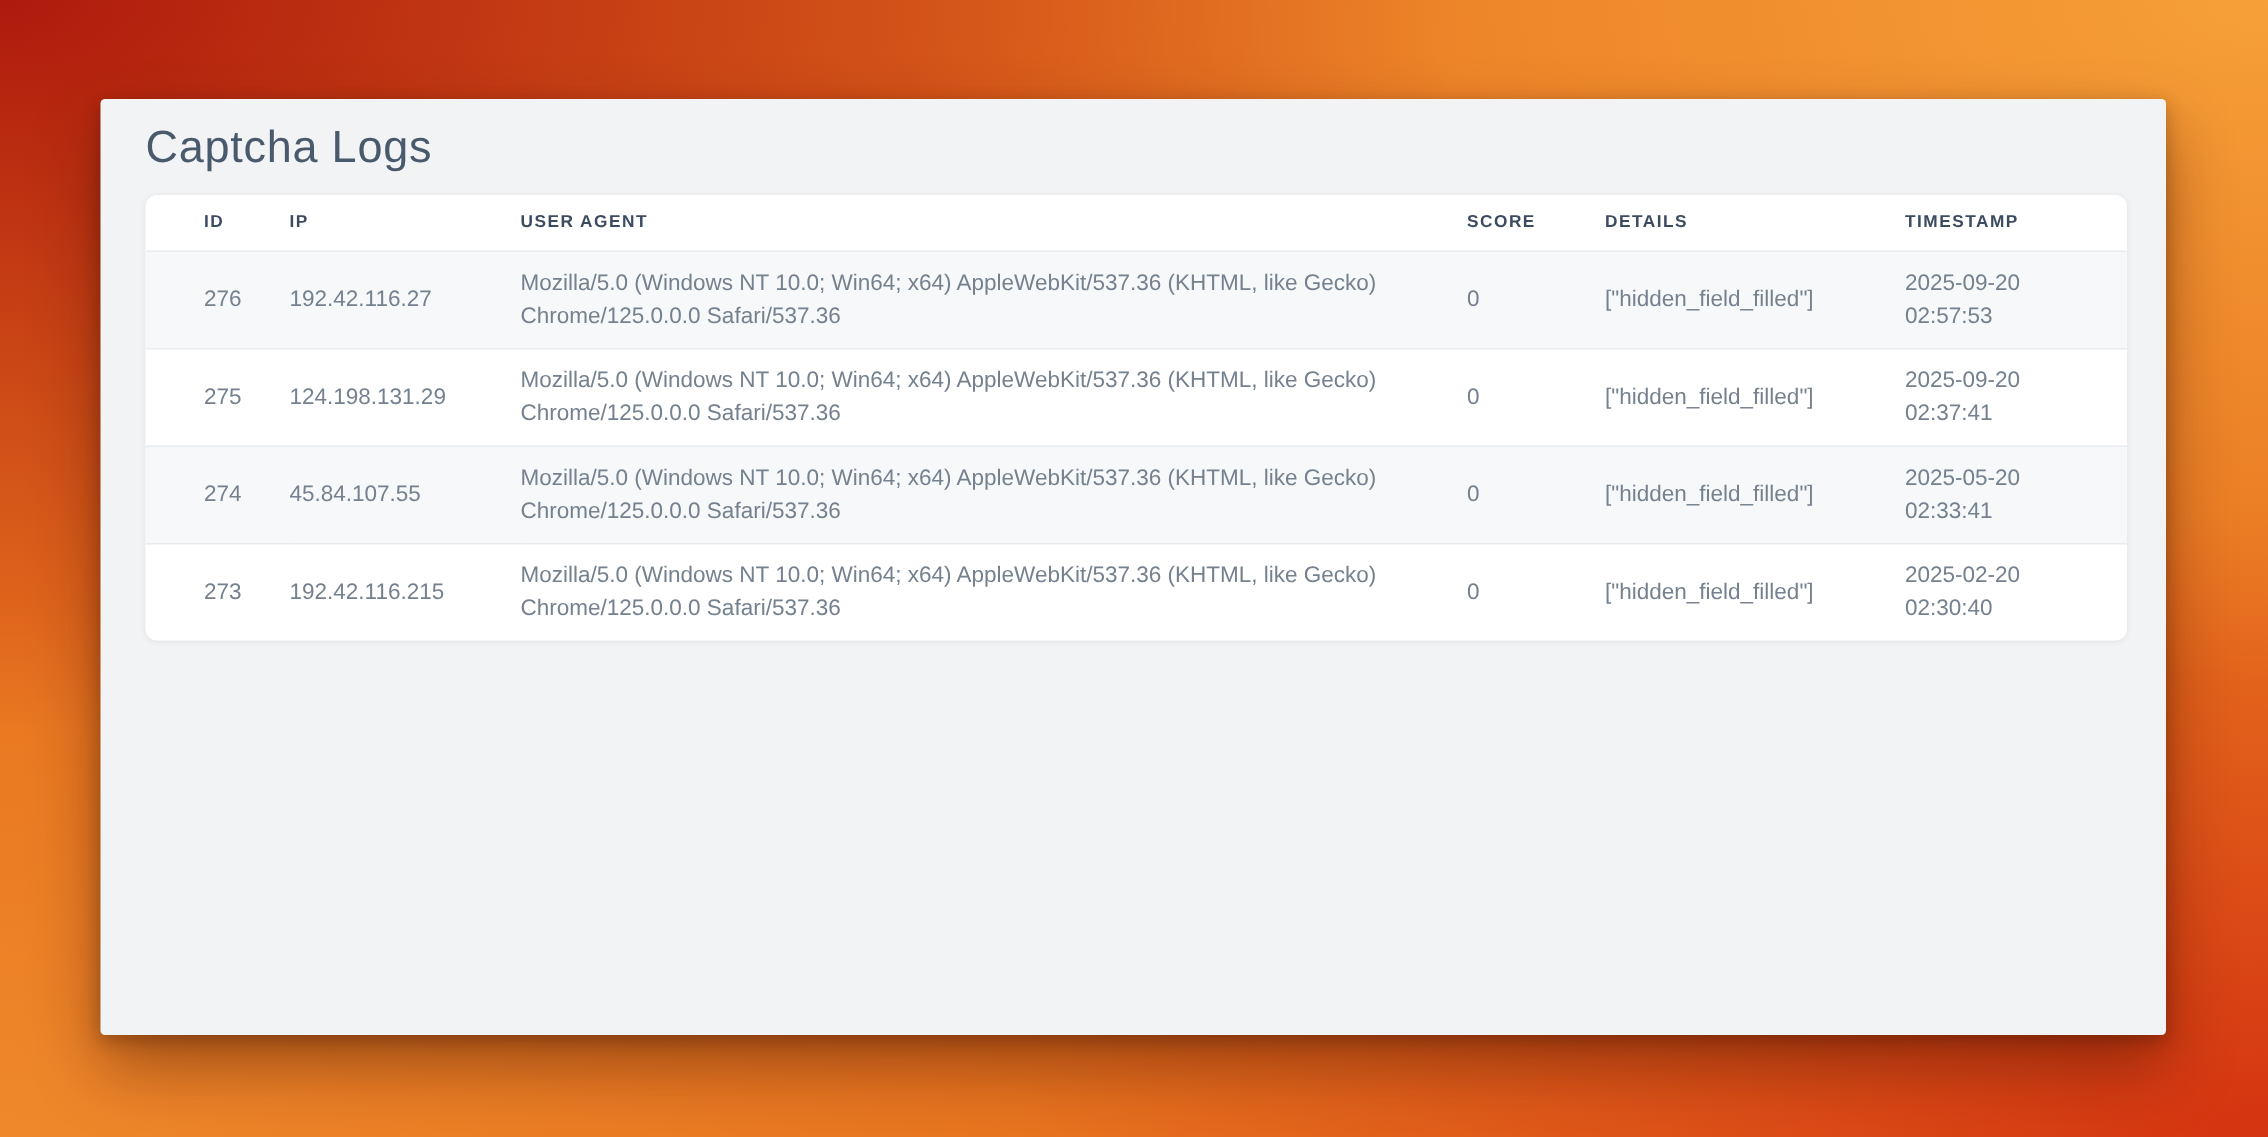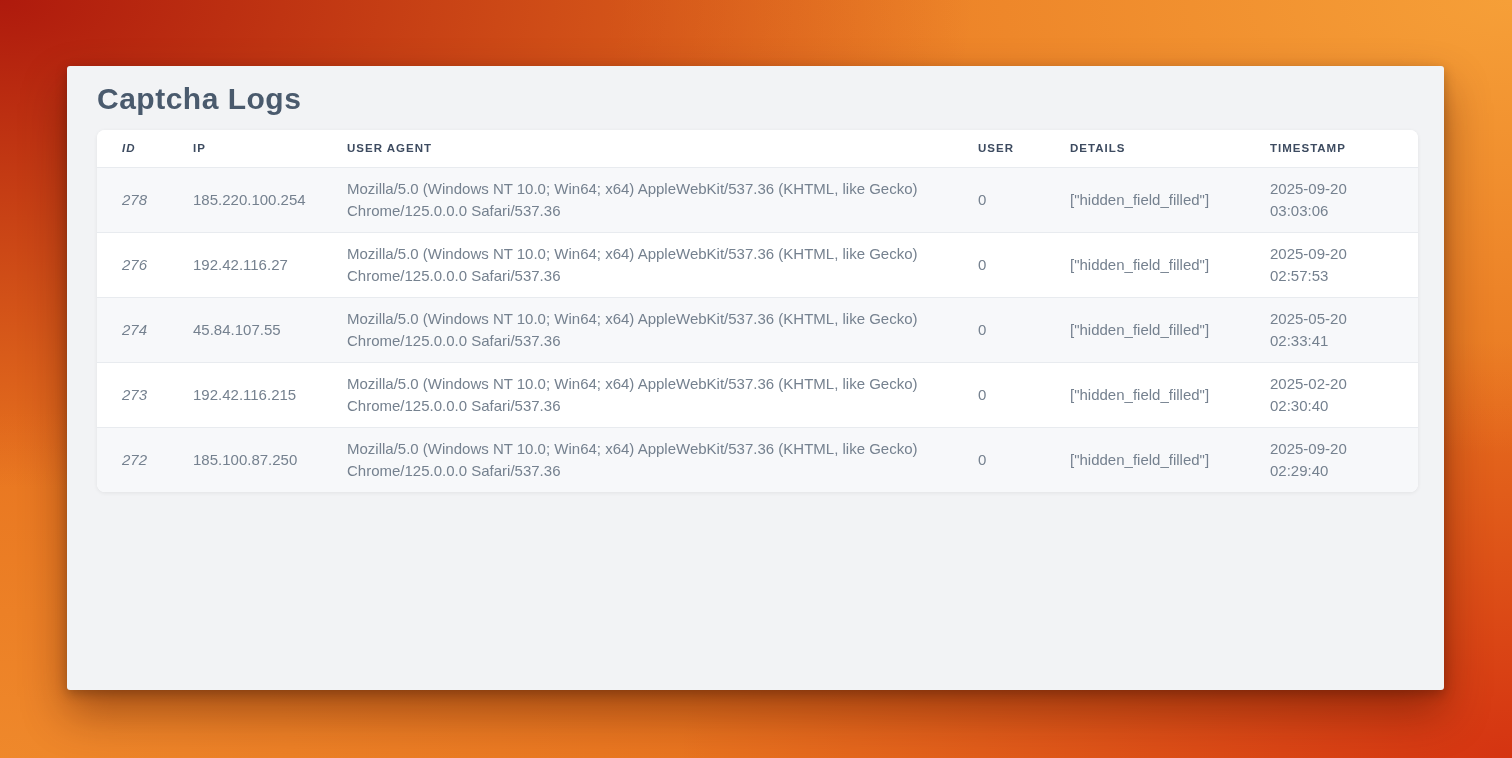--- a/index.html
+++ b/index.html
@@ -29,21 +29,21 @@
     height: 624px;
     background: #f2f3f5;
     border-radius: 3px;
     overflow: hidden;
     box-shadow: 0 22px 45px rgba(70, 15, 0, 0.45), 0 4px 12px rgba(0,0,0,0.25);
   }
 
   .card-title {
     margin: 16px 30px 14px 30px;
     font-size: 30px;
-    font-weight: 700;
+    font-weight: 400;
     letter-spacing: 0.5px;
     color: #4a5a6d;
   }
 
   .table-wrap {
     margin: 0 26px 0 30px;
     background: #ffffff;
     border-radius: 8px;
     box-shadow: 0 1px 4px rgba(0,0,0,0.07);
     overflow: hidden;
@@ -68,21 +68,21 @@
     vertical-align: middle;
     font-size: 11.5px;
     font-weight: 700;
     letter-spacing: 1px;
     color: #3d4b60;
     background: #ffffff;
     padding: 0 12px 0 0;
     white-space: nowrap;
   }
 
-  th:first-child, td:first-child { padding-left: 25px; font-style: italic; }
+  th:first-child, td:first-child { padding-left: 39px; }
 
   tbody td {
     height: 65px;
     vertical-align: middle;
     font-size: 15px;
     line-height: 22px;
     color: #75818f;
     padding: 10px 18px 10px 0;
     border-top: 1px solid #e8ebef;
     word-wrap: break-word;
@@ -107,69 +107,61 @@
           <col class="c-ua">
         <col class="c-score">
           <col class="c-details">
           <col class="c-timestamp">
       </colgroup>
       <thead>
         <tr>
           <th>ID</th>
           <th>IP</th>
           <th>USER AGENT</th>
-          <th>USER</th>
+          <th>SCORE</th>
           <th>DETAILS</th>
           <th>TIMESTAMP</th>
         </tr>
       </thead>
       <tbody id="rows-body">
-  <tr>
-    <td class="cell-id">278</td>
-    <td class="cell-ip">185.220.100.254</td>
-    <td class="cell-ua">Mozilla/5.0 (Windows NT 10.0; Win64; x64) AppleWebKit/537.36 (KHTML, like Gecko) Chrome/125.0.0.0 Safari/537.36</td>
-    <td class="cell-score">0</td>
-    <td class="cell-details">["hidden_field_filled"]</td>
-    <td class="cell-timestamp">2025-09-20 03:03:06</td>
-  </tr>
 
 
   <tr>
     <td class="cell-id">276</td>
     <td class="cell-ip">192.42.116.27</td>
     <td class="cell-ua">Mozilla/5.0 (Windows NT 10.0; Win64; x64) AppleWebKit/537.36 (KHTML, like Gecko) Chrome/125.0.0.0 Safari/537.36</td>
     <td class="cell-score">0</td>
     <td class="cell-details">["hidden_field_filled"]</td>
     <td class="cell-timestamp">2025-09-20 02:57:53</td>
   </tr>
 
+  <tr>
+    <td class="cell-id">275</td>
+    <td class="cell-ip">124.198.131.29</td>
+    <td class="cell-ua">Mozilla/5.0 (Windows NT 10.0; Win64; x64) AppleWebKit/537.36 (KHTML, like Gecko) Chrome/125.0.0.0 Safari/537.36</td>
+    <td class="cell-score">0</td>
+    <td class="cell-details">["hidden_field_filled"]</td>
+    <td class="cell-timestamp">2025-09-20 02:37:41</td>
+  </tr>
 
   <tr>
     <td class="cell-id">274</td>
     <td class="cell-ip">45.84.107.55</td>
     <td class="cell-ua">Mozilla/5.0 (Windows NT 10.0; Win64; x64) AppleWebKit/537.36 (KHTML, like Gecko) Chrome/125.0.0.0 Safari/537.36</td>
     <td class="cell-score">0</td>
     <td class="cell-details">["hidden_field_filled"]</td>
     <td class="cell-timestamp">2025-05-20 02:33:41</td>
   </tr>
 
   <tr>
     <td class="cell-id">273</td>
     <td class="cell-ip">192.42.116.215</td>
     <td class="cell-ua">Mozilla/5.0 (Windows NT 10.0; Win64; x64) AppleWebKit/537.36 (KHTML, like Gecko) Chrome/125.0.0.0 Safari/537.36</td>
     <td class="cell-score">0</td>
     <td class="cell-details">["hidden_field_filled"]</td>
     <td class="cell-timestamp">2025-02-20 02:30:40</td>
   </tr>
 
-  <tr>
-    <td class="cell-id">272</td>
-    <td class="cell-ip">185.100.87.250</td>
-    <td class="cell-ua">Mozilla/5.0 (Windows NT 10.0; Win64; x64) AppleWebKit/537.36 (KHTML, like Gecko) Chrome/125.0.0.0 Safari/537.36</td>
-    <td class="cell-score">0</td>
-    <td class="cell-details">["hidden_field_filled"]</td>
-    <td class="cell-timestamp">2025-09-20 02:29:40</td>
-  </tr>
 
 </tbody>
     </table>
   </div>
 </div>
 
 </body></html>

